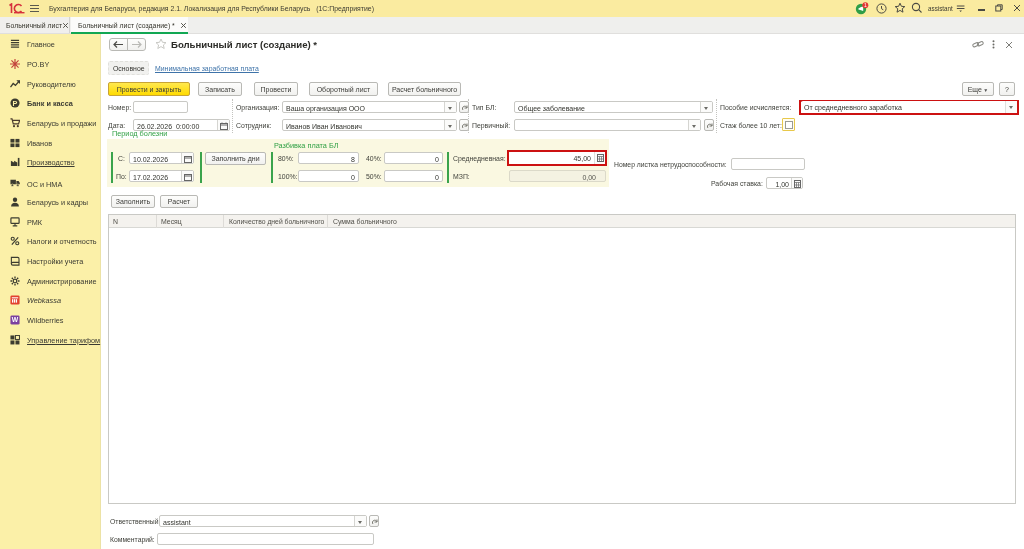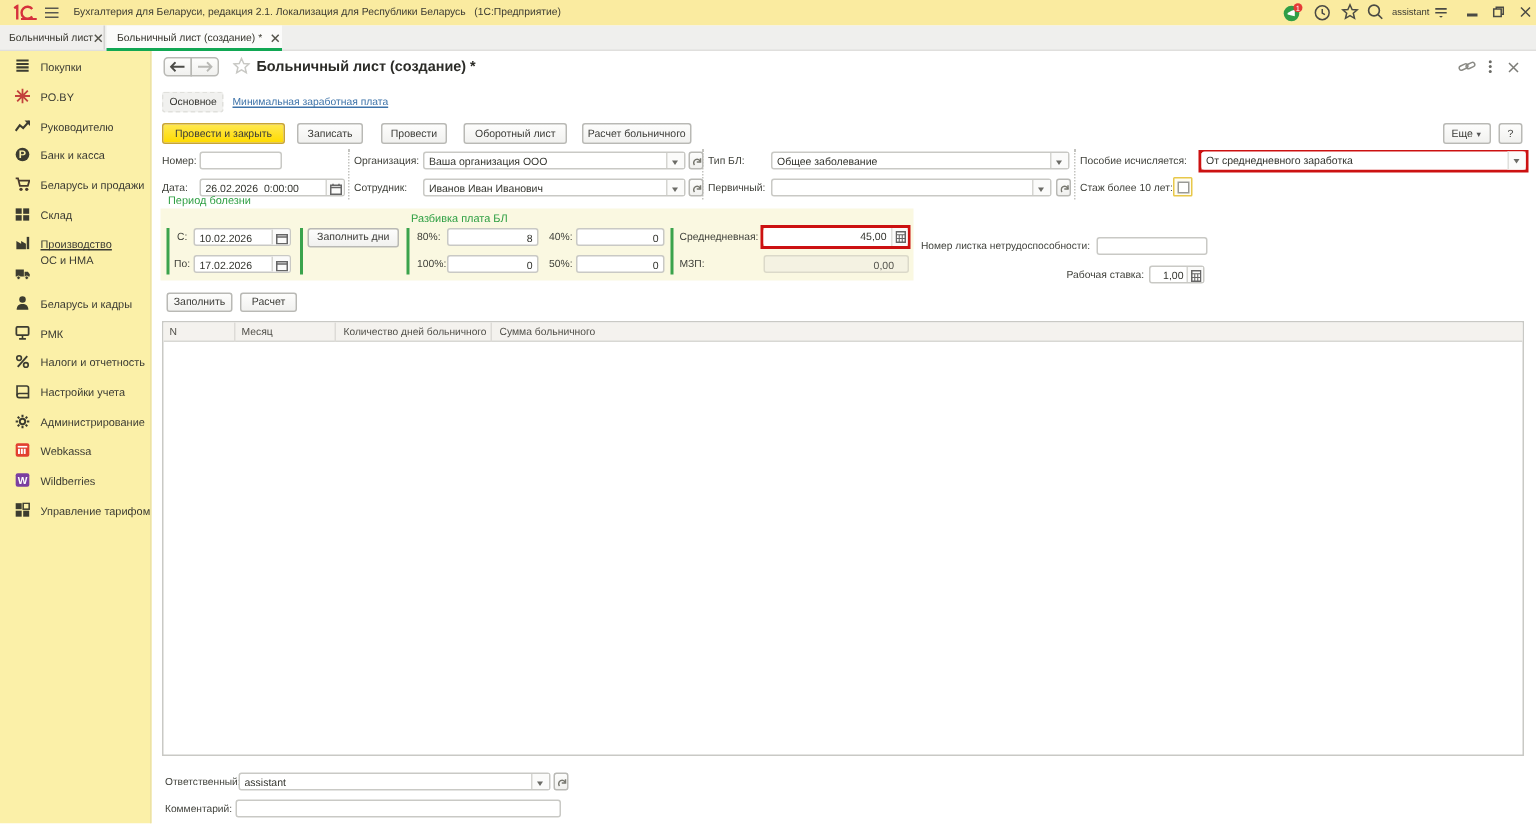--- a/index.html
+++ b/index.html
@@ -75,60 +75,60 @@
 <svg class="abs" style="left:180px;top:22px;" width="7" height="7" viewBox="0 0 7 7">
     <path d="M1.2 1.2 L5.8 5.8 M5.8 1.2 L1.2 5.8" stroke="#55544c" stroke-width="1"></path>
   </svg>
 <div class="abs" style="left:71px;top:32px;width:117px;height:2px;background:#11a753;"></div>
 
 <div class="abs" style="left:0;top:34px;width:101px;height:515px;background:#fbf0a8;border-right:1px solid #ece2a5;"></div>
 <div id="menu">
     <svg class="abs" style="left:10px;top:39.2px;" width="10" height="10" viewBox="0 0 11 11">
       <path d="M1 1.5 H10 M1 4 H10 M1 6.5 H10 M1 9 H10" stroke="#3c3c30" stroke-width="1.5"></path>
     </svg>
-    <div class="lbl" style="left:27px;top:40.2px;font-size:7.3px;color:#3b3b33;">Покупки</div>
+    <div class="lbl" style="left:27px;top:40.2px;font-size:7.3px;color:#3b3b33;">Главное</div>
     <svg class="abs" style="left:10px;top:58.9px;" width="10" height="10" viewBox="0 0 11 11">
       <path d="M5.5 0 V11 M0 5.5 H11 M1.6 1.6 L9.4 9.4 M9.4 1.6 L1.6 9.4" stroke="#c2423c" stroke-width="1.3"></path>
     </svg>
     <div class="lbl" style="left:27px;top:59.9px;font-size:7.3px;color:#3b3b33;">PO.BY</div>
     <svg class="abs" style="left:10px;top:78.6px;" width="10" height="10" viewBox="0 0 11 11">
       <path d="M0.5 9 L3.5 5 L6 7 L10.5 2" stroke="#3c3c30" stroke-width="1.5" fill="none"></path>
       <path d="M7 1.5 H11 V5.5" fill="#3c3c30"></path>
     </svg>
     <div class="lbl" style="left:27px;top:79.6px;font-size:7.3px;color:#3b3b33;">Руководителю</div>
     <svg class="abs" style="left:10px;top:98.3px;" width="10" height="10" viewBox="0 0 11 11">
       <circle cx="5.5" cy="5.5" r="5" fill="#3c3c30"></circle>
       <text x="5.5" y="8.3" font-size="8" fill="#fbf0a8" text-anchor="middle" font-family="Liberation Sans" font-weight="bold">P</text>
     </svg>
-    <div class="lbl" style="left:27px;top:99.3px;font-size:7.3px;color:#3b3b33;">Банк и касса</div>
+    <div class="lbl" style="left:27px;top:99.3px;font-size:7.3px;color:#3b3b33;font-weight:bold;">Банк и касса</div>
     <svg class="abs" style="left:10px;top:118.0px;" width="10" height="10" viewBox="0 0 11 11">
       <path d="M0.5 1 H2.2 L3.6 6.5 H9.4 L10.6 2.6 H3" stroke="#4a3a2c" stroke-width="1.3" fill="none"></path>
       <circle cx="4.4" cy="9" r="1.2" fill="#4a3a2c"></circle>
       <circle cx="8.6" cy="9" r="1.2" fill="#4a3a2c"></circle>
     </svg>
     <div class="lbl" style="left:27px;top:119.0px;font-size:7.3px;color:#3b3b33;">Беларусь и продажи</div>
     <svg class="abs" style="left:10px;top:137.7px;" width="10" height="10" viewBox="0 0 11 11">
       <rect x="0.5" y="1" width="4.4" height="4" fill="#3c3c30"></rect>
       <rect x="6" y="1" width="4.4" height="4" fill="#3c3c30"></rect>
       <rect x="0.5" y="6" width="4.4" height="4" fill="#3c3c30"></rect>
       <rect x="6" y="6" width="4.4" height="4" fill="#3c3c30"></rect>
     </svg>
-    <div class="lbl" style="left:27px;top:138.7px;font-size:7.3px;color:#3b3b33;">Склад</div>
+    <div class="lbl" style="left:27px;top:138.7px;font-size:7.3px;color:#3b3b33;">Иванов</div>
     <svg class="abs" style="left:10px;top:157.4px;" width="10" height="10" viewBox="0 0 11 11">
       <path d="M1 10 V4 L4.5 6 V4 L8 6 V10 Z" fill="#3c3c30"></path>
       <rect x="8.6" y="1" width="1.8" height="9" fill="#3c3c30"></rect>
     </svg>
     <div class="lbl" style="left:27px;top:158.4px;font-size:7.3px;color:#3b3b33;text-decoration:underline;">Производство</div>
     <svg class="abs" style="left:10px;top:177.1px;" width="10" height="10" viewBox="0 0 11 11">
       <path d="M0.5 3 H6.5 V8 H0.5 Z" fill="#3c3c30"></path>
       <path d="M7 4.5 H9.5 L10.8 6.5 V8 H7 Z" fill="#3c3c30"></path>
       <circle cx="2.6" cy="9" r="1.3" fill="#3c3c30" stroke="#fbf0a8" stroke-width="0.6"></circle>
       <circle cx="8.6" cy="9" r="1.3" fill="#3c3c30" stroke="#fbf0a8" stroke-width="0.6"></circle>
     </svg>
-    <div class="lbl" style="left:27px;top:169px;font-size:7.3px;color:#3b3b33;text-align:center;">ОС и НМА</div>
+    <div class="lbl" style="left:27px;top:180px;font-size:7.3px;color:#3b3b33;text-align:center;">ОС и НМА</div>
     <svg class="abs" style="left:10px;top:196.8px;" width="10" height="10" viewBox="0 0 11 11">
       <circle cx="5.5" cy="3" r="2.4" fill="#3c3c30"></circle>
       <path d="M1.2 10.5 C1.2 7.4 3 6.2 5.5 6.2 C8 6.2 9.8 7.4 9.8 10.5 Z" fill="#3c3c30"></path>
     </svg>
     <div class="lbl" style="left:27px;top:197.8px;font-size:7.3px;color:#3b3b33;">Беларусь и кадры</div>
     <svg class="abs" style="left:10px;top:216.5px;" width="10" height="10" viewBox="0 0 11 11">
       <rect x="1" y="1" width="9" height="6" rx="0.8" fill="none" stroke="#3c3c30" stroke-width="1.3"></rect>
       <path d="M3 9.8 H8 M5.5 7 V9.8" stroke="#3c3c30" stroke-width="1.2"></path>
     </svg>
     <div class="lbl" style="left:27px;top:217.5px;font-size:7.3px;color:#3b3b33;">РМК</div>
@@ -150,33 +150,33 @@
       </g>
     </svg>
     <div class="lbl" style="left:27px;top:276.6px;font-size:7.3px;color:#3b3b33;">Администрирование</div>
     <svg class="abs" style="left:10px;top:295.3px;" width="10" height="10" viewBox="0 0 11 11">
       <rect x="0.5" y="0.5" width="10" height="10" rx="1.5" fill="#e2402f"></rect>
       <rect x="2" y="2.5" width="7" height="1.2" fill="#fff"></rect>
       <rect x="2.2" y="4.6" width="1.4" height="3.8" fill="#fff"></rect>
       <rect x="4.3" y="4.6" width="1.4" height="3.8" fill="#fff"></rect>
       <rect x="6.4" y="4.6" width="1.4" height="3.8" fill="#fff"></rect>
     </svg>
-    <div class="lbl" style="left:27px;top:296.3px;font-size:7.3px;color:#3b3b33;">Webkassa</div>
+    <div class="lbl" style="left:27px;top:296.3px;font-size:7.3px;color:#3b3b33;font-style:italic;">Webkassa</div>
     <svg class="abs" style="left:10px;top:315.0px;" width="10" height="10" viewBox="0 0 11 11">
       <rect x="0.5" y="0.5" width="10" height="10" rx="1.5" fill="#7b3fa0"></rect>
       <text x="5.5" y="8.2" font-size="7.5" fill="#fff" text-anchor="middle" font-family="Liberation Sans" font-weight="bold">W</text>
     </svg>
     <div class="lbl" style="left:27px;top:316.0px;font-size:7.3px;color:#3b3b33;">Wildberries</div>
     <svg class="abs" style="left:10px;top:334.7px;" width="10" height="10" viewBox="0 0 11 11">
       <rect x="0.5" y="0.5" width="4.4" height="4.4" fill="#3c3c30"></rect>
       <rect x="6" y="0.5" width="4.4" height="4.4" fill="none" stroke="#3c3c30" stroke-width="1.1"></rect>
       <rect x="0.5" y="6" width="4.4" height="4.4" fill="#3c3c30"></rect>
       <rect x="6" y="6" width="4.4" height="4.4" fill="#3c3c30"></rect>
     </svg>
-    <div class="lbl" style="left:27px;top:335.7px;font-size:7.3px;color:#3b3b33;">Управление тарифом</div>
+    <div class="lbl" style="left:27px;top:335.7px;font-size:7.3px;color:#3b3b33;text-decoration:underline;">Управление тарифом</div>
   </div>
 
 <div class="btn" style="left:109px;top:38px;width:19px;height:13px;border-radius:3px 0 0 3px;"></div>
 <div class="btn" style="left:127px;top:38px;width:19px;height:13px;border-radius:0 3px 3px 0;"></div>
 <svg class="abs" style="left:113px;top:41px;" width="11" height="7" viewBox="0 0 11 7">
     <path d="M4 0.5 L1 3.5 L4 6.5 M1 3.5 H10" stroke="#4c4c48" stroke-width="1.2" fill="none"></path>
   </svg>
 <svg class="abs" style="left:131px;top:41px;" width="11" height="7" viewBox="0 0 11 7">
     <path d="M7 0.5 L10 3.5 L7 6.5 M10 3.5 H1" stroke="#b9b9b5" stroke-width="1.2" fill="none"></path>
   </svg>

